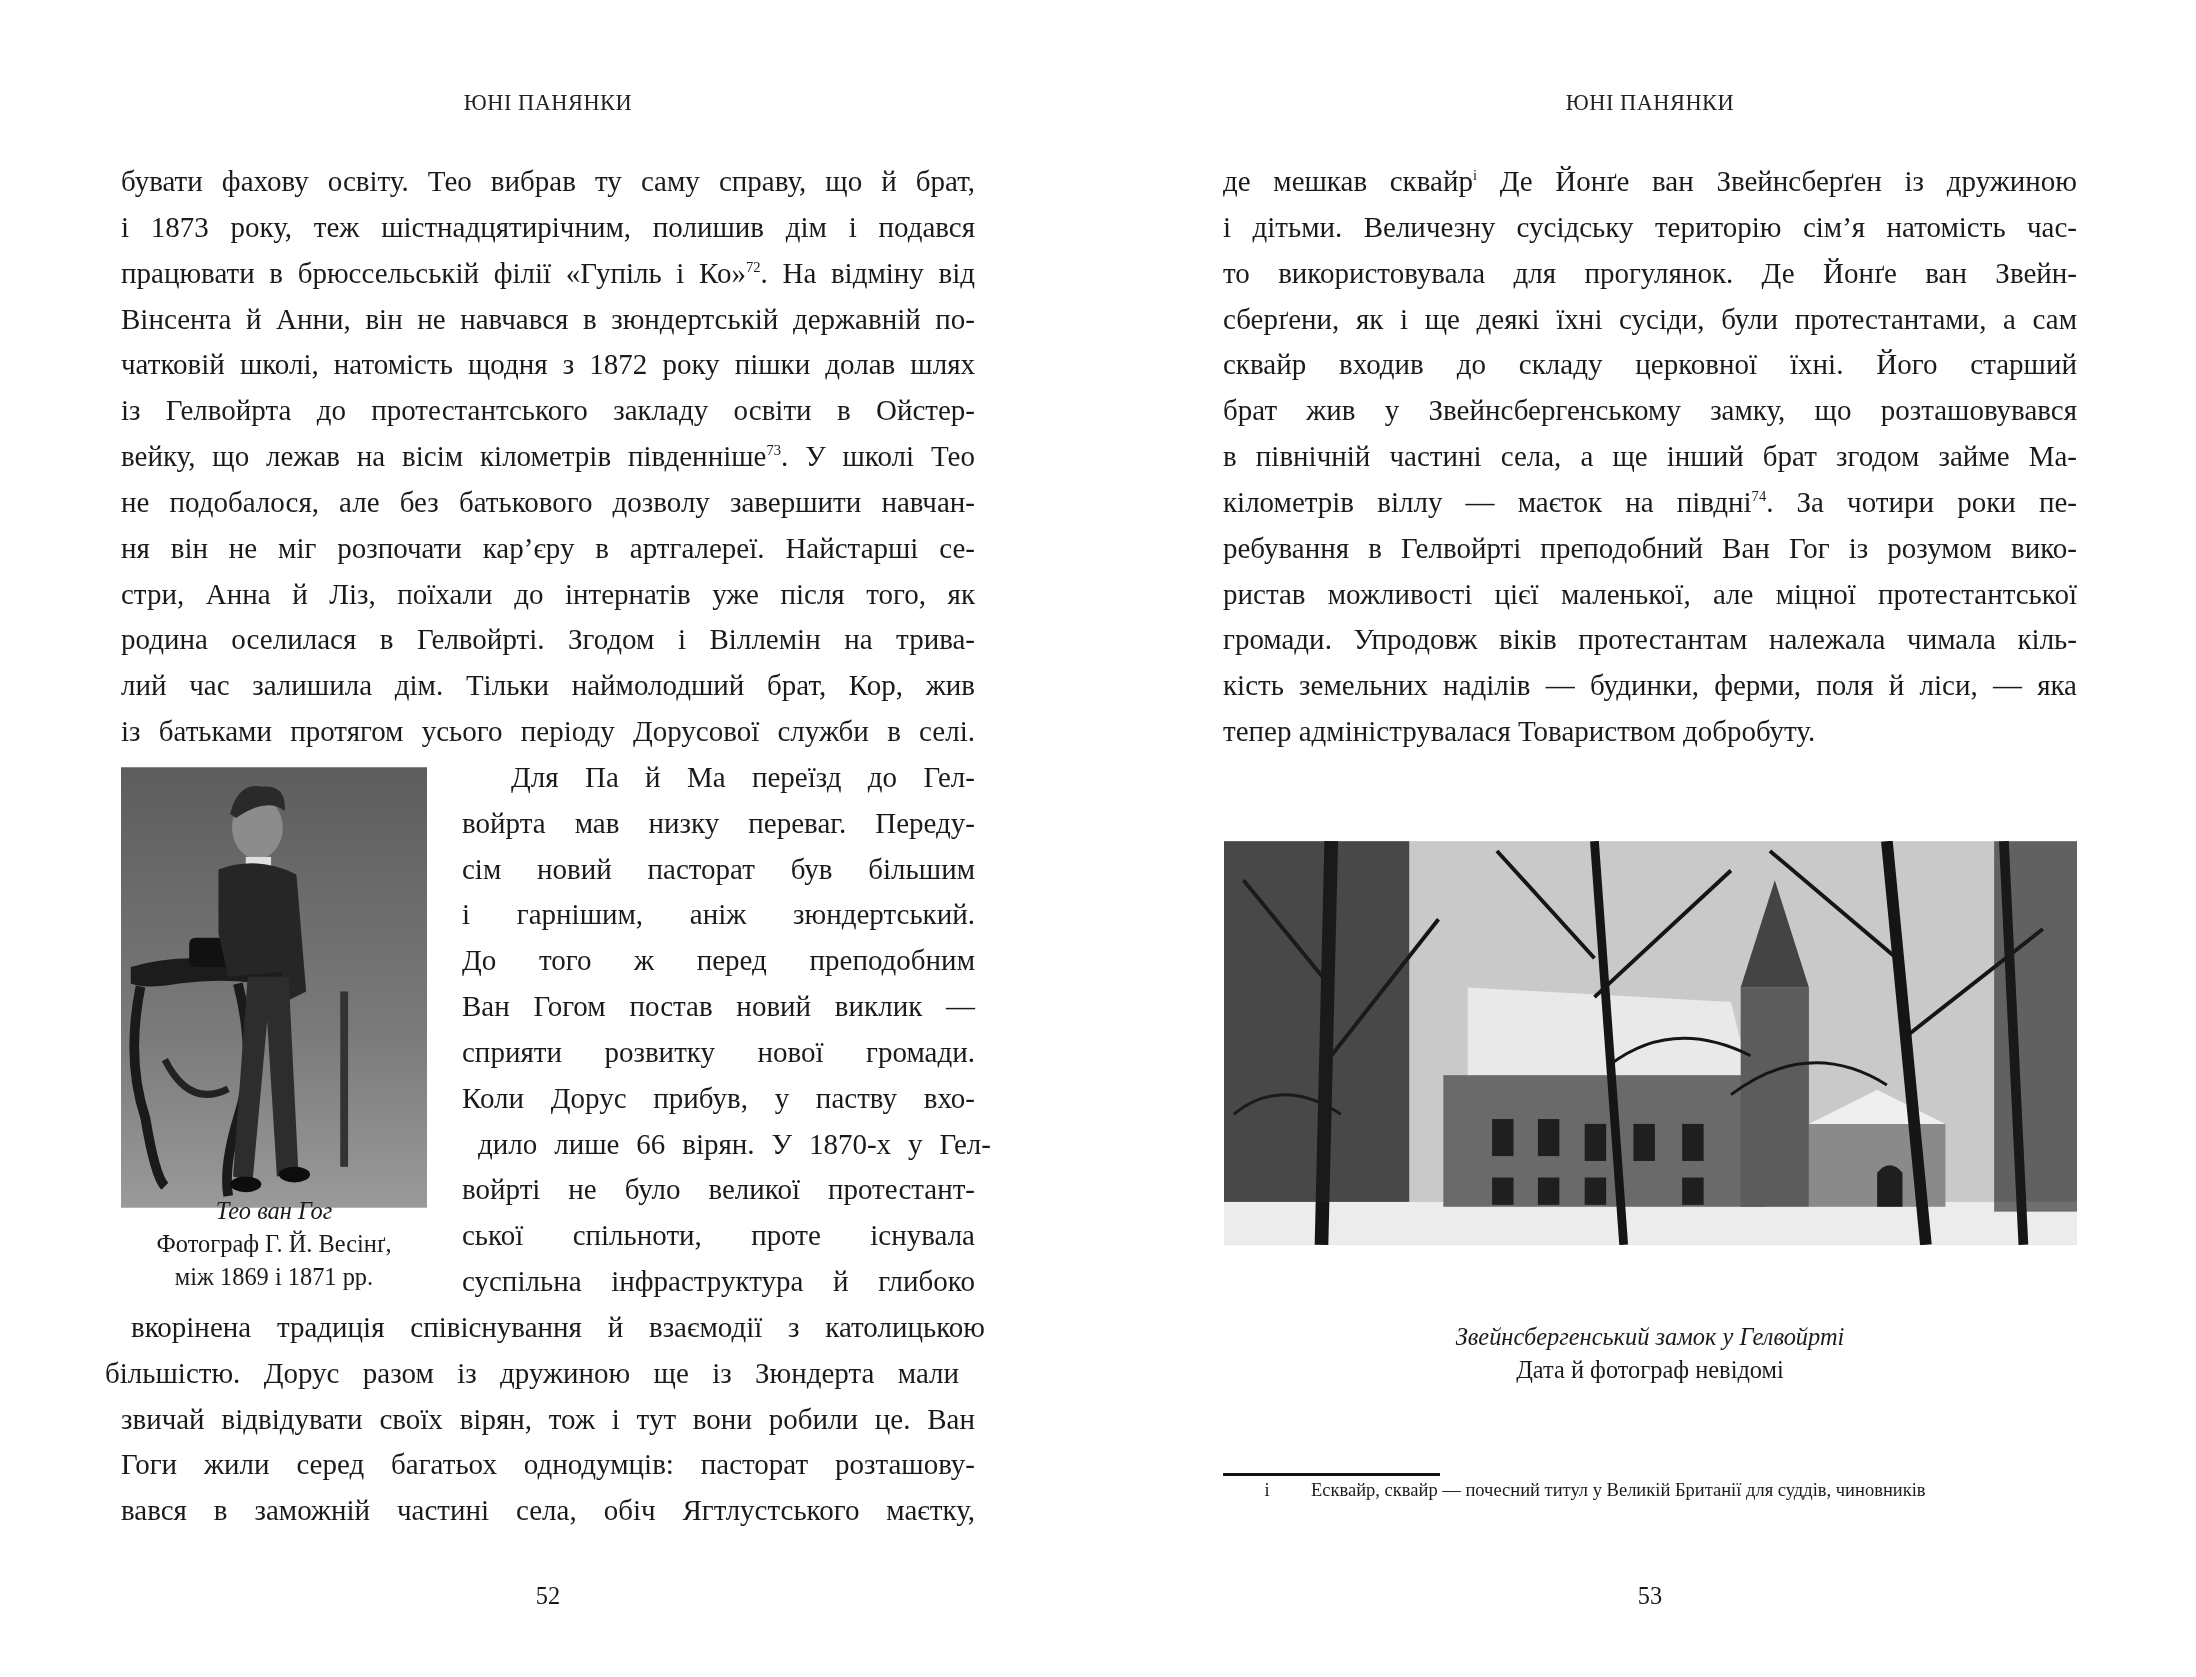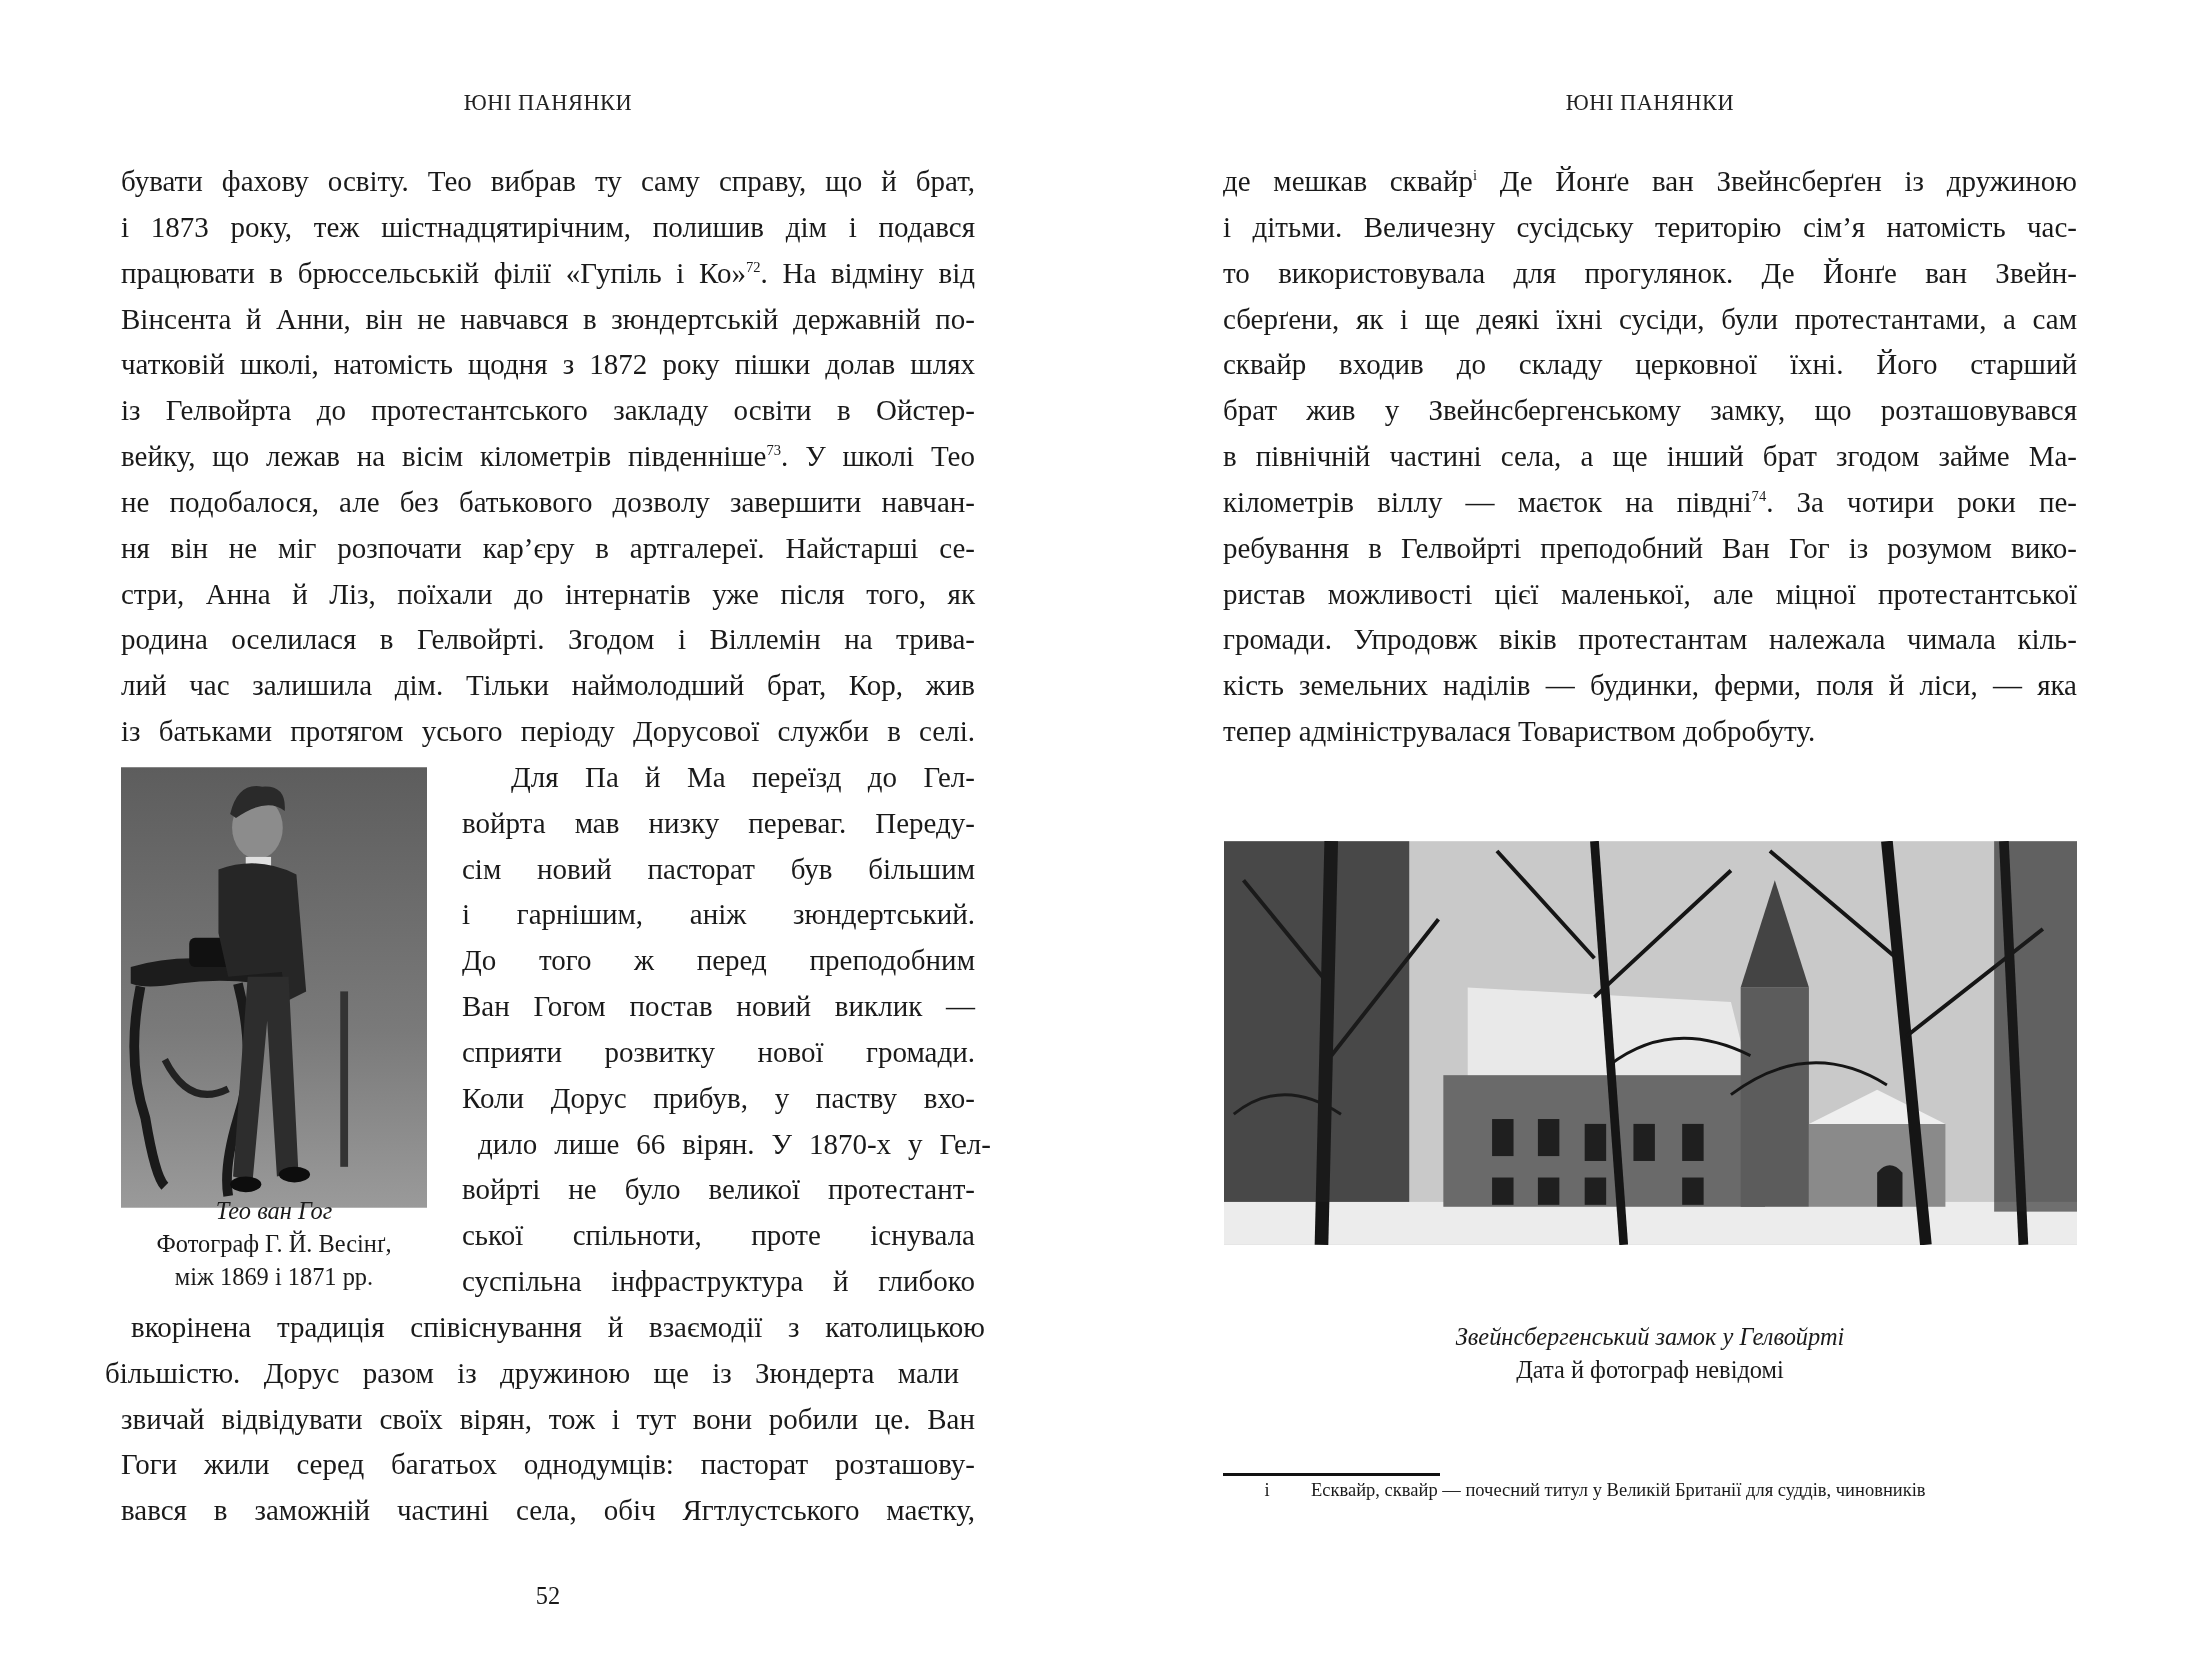--- a/index.html
+++ b/index.html
@@ -167,14 +167,15 @@
   <div class="caption" style="left:125px; top:1320px; width:854px;">
     <div class="it">Звейнсбергенський замок у Гелвойрті</div>
     <div>Дата й фотограф невідомі</div>
   </div>
 
   <div class="fn-rule"></div>
   <div class="footnote" style="top:1476px;">
     <div><span class="fn-marker">i</span><span>Есквайр, сквайр — почесний титул у Великій Британії для суддів, чиновників</span></div>
   </div>
 
+  <div class="page-number">53</div>
 </div>
 
 
 </body></html>

